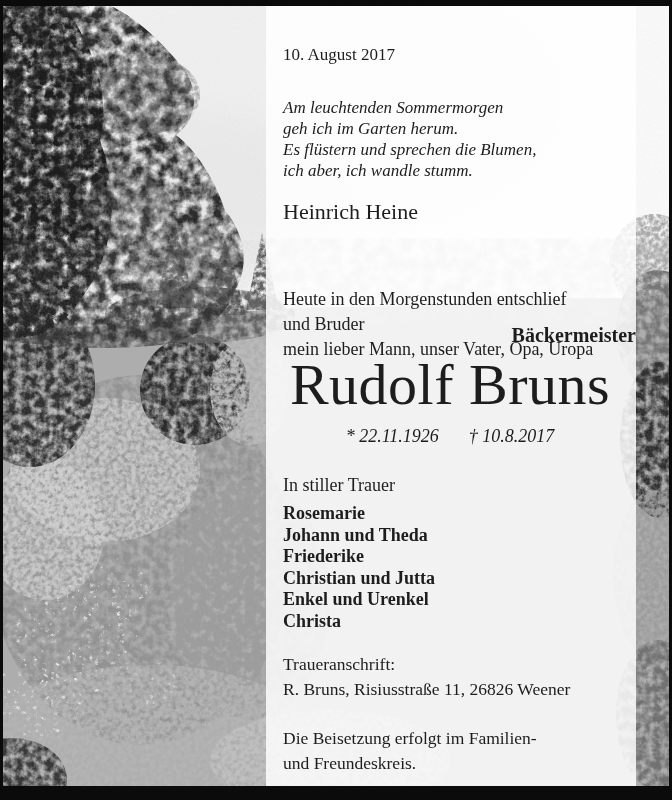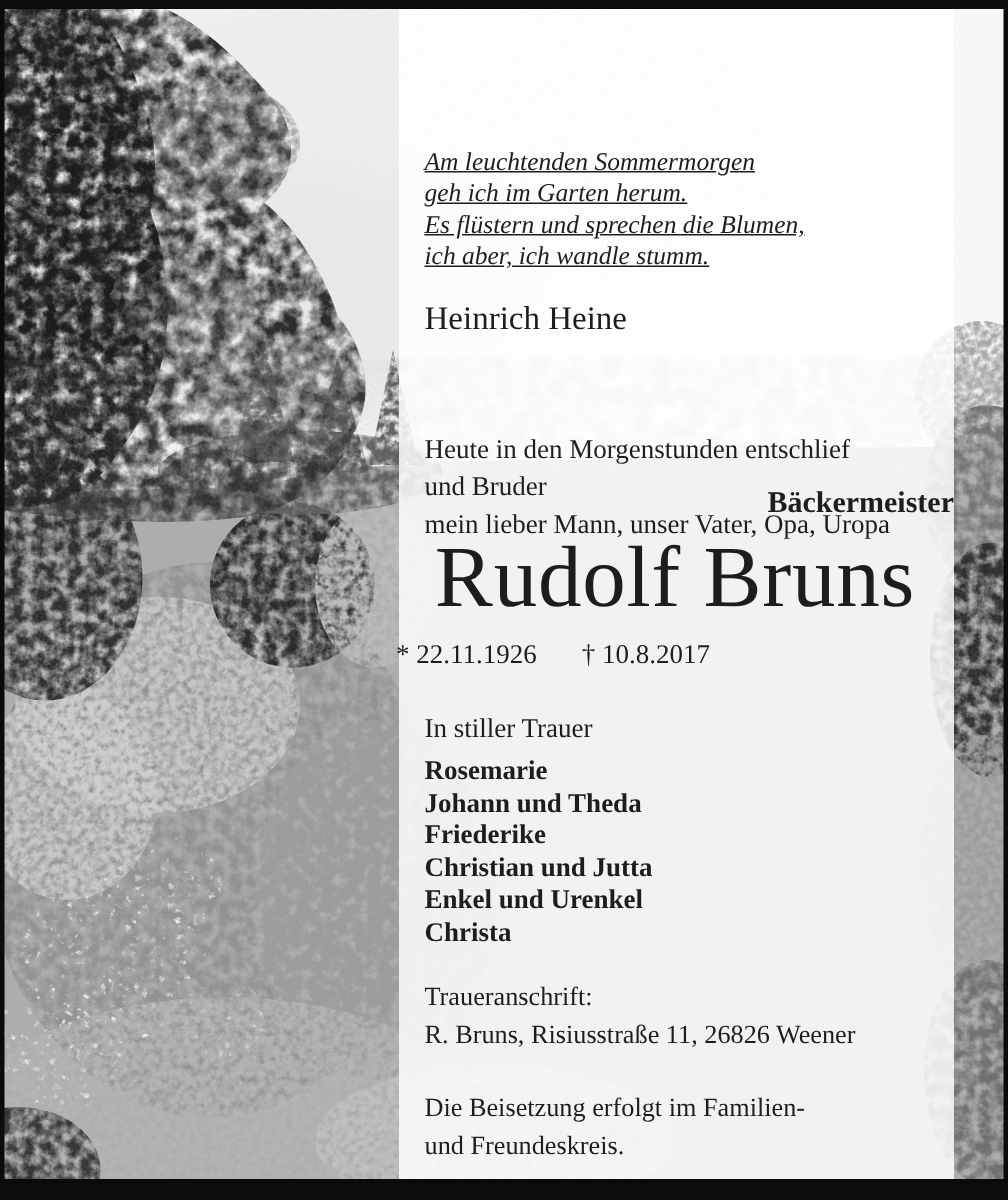--- a/index.html
+++ b/index.html
@@ -16,26 +16,26 @@
   .frame { position: absolute; background: #0b0b0b; z-index: 2; }
   .frame-top    { left: 0; top: 0;     width: 672px; height: 6px; }
   .frame-bottom { left: 0; top: 786px; width: 672px; height: 14px; }
   .frame-left   { left: 0; top: 0;     width: 3px;   height: 800px; }
   .frame-right  { left: 669px; top: 0; width: 3px;   height: 800px; }
 
   .text-layer { position: absolute; inset: 0; z-index: 3; }
   .txt { position: absolute; white-space: nowrap; }
 
   .date-line   { left: 283px; top: 45px;  font-size: 17px; }
-  .poem        { left: 283px; top: 97px;  font-style: italic; font-size: 17px; line-height: 21px; text-decoration: underline; }
+  .poem        { left: 283px; top: 97px;  font-style: italic; font-size: 17px; line-height: 21px; }
   .attribution { left: 283px; top: 199px; font-size: 22px; font-family: Liberation Serif, serif; }
   .announce    { left: 283px; top: 245px; font-size: 18px; line-height: 25px; margin-top: 42px; }
   .title-line  { left: 264px; top: 324px; width: 372px; text-align: right; font-weight: bold; font-size: 20px; }
   .name-line   { left: 264px; top: 352px; width: 372px; text-align: center; font-size: 58px; line-height: 1.15; letter-spacing: 0.5px; }
-  .dates-line  { left: 264px; top: 426px; width: 372px; display: flex; gap: 30px; font-size: 18px; }
+  .dates-line  { left: 264px; top: 426px; width: 372px; display: flex; justify-content: center; gap: 30px; font-size: 18px; font-style: italic; }
   .intro-line  { left: 283px; top: 475px; font-size: 18px; }
   .mourners    { left: 283px; top: 503px; font-size: 18px; font-weight: bold; line-height: 21.5px; }
   .address     { left: 283px; top: 652px; font-size: 17.5px; line-height: 25px; }
   .funeral     { left: 283px; top: 726px; font-size: 17.5px; line-height: 25px; }
 </style>
 </head>
 <body>
 
 <div class="notice">
 
@@ -120,20 +120,21 @@
     </svg>
   </div>
 
   <div class="frame frame-top"></div>
   <div class="frame frame-bottom"></div>
   <div class="frame frame-left"></div>
   <div class="frame frame-right"></div>
 
   <div class="text-layer">
 
+    <div class="txt date-line">10. August 2017</div>
 
     <div class="txt poem">
       <div>Am leuchtenden Sommermorgen</div>
       <div>geh ich im Garten herum.</div>
       <div>Es flüstern und sprechen die Blumen,</div>
       <div>ich aber, ich wandle stumm.</div>
     </div>
 
     <div class="txt attribution">Heinrich Heine</div>
 

